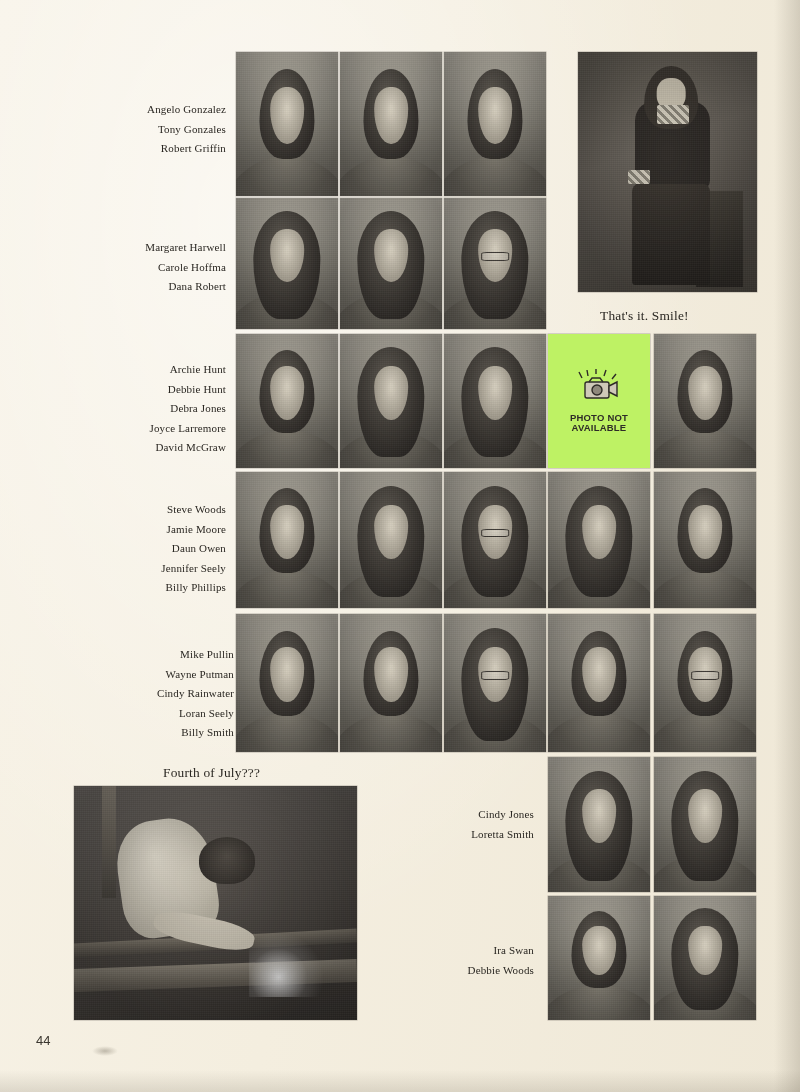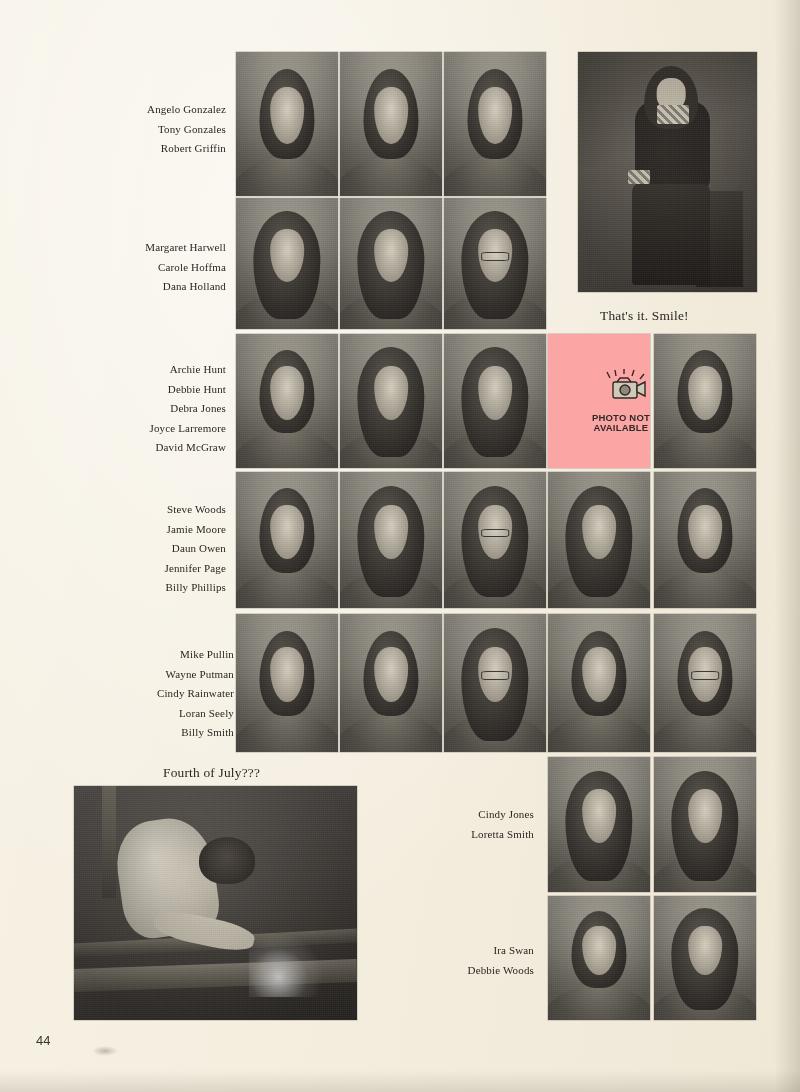--- a/index.html
+++ b/index.html
@@ -111,24 +111,24 @@
     height: 16%;
     border: 1.6px solid #3b3732;
     border-radius: 20%;
     box-sizing: border-box;
     background: rgba(255,255,255,0.12);
   }
 
   
   .pna {
     position: absolute;
-    background: #fca5a5;
+    background: #bef264;
     display: flex;
     flex-direction: column;
-    align-items: flex-end;
+    align-items: center;
     justify-content: center;
     box-shadow: 0 0 0 0.5px rgba(60,55,48,0.35);
   }
   .pna .camera {
     width: 46px; height: 40px;
     position: relative;
     margin-bottom: 4px;
   }
   .pna .camera svg { display:block; }
   .pna .pna-text {
@@ -314,21 +314,21 @@
     <div class="collar"></div>
     <div class="cuff"></div>
     <div class="vign"></div>
       <div class="grain"></div>
   </div>
   <div class="caption" style="left:600px; top:300px;margin-top:8px;">That's it. Smile!</div>
 
   <div class="names" style="left:88px; top:238px; width:138px;">
     <div>Margaret Harwell</div>
     <div>Carole Hoffma</div>
-    <div>Dana Holland</div>
+    <div>Dana Robert</div>
   </div>
 
   <div class="photo" style="left:236px; top:198px; width:102px; height:131px;">
     <div class="bg"></div>
       <div class="figure long">
         <div class="shoulders"></div>
         <div class="hair"></div>
         <div class="face"></div>
       </div>
       <div class="vign"></div>
@@ -420,21 +420,21 @@
         <div class="face"></div>
       </div>
       <div class="vign"></div>
       <div class="grain"></div>
   </div>
 
   <div class="names" style="left:88px; top:500px; width:138px;">
     <div>Steve Woods</div>
     <div>Jamie Moore</div>
     <div>Daun Owen</div>
-    <div>Jennifer Page</div>
+    <div>Jennifer Seely</div>
     <div>Billy Phillips</div>
   </div>
 
   <div class="photo" style="left:236px; top:472px; width:102px; height:136px;">
     <div class="bg"></div>
       <div class="figure">
         <div class="shoulders"></div>
         <div class="hair"></div>
         <div class="face"></div>
       </div>

